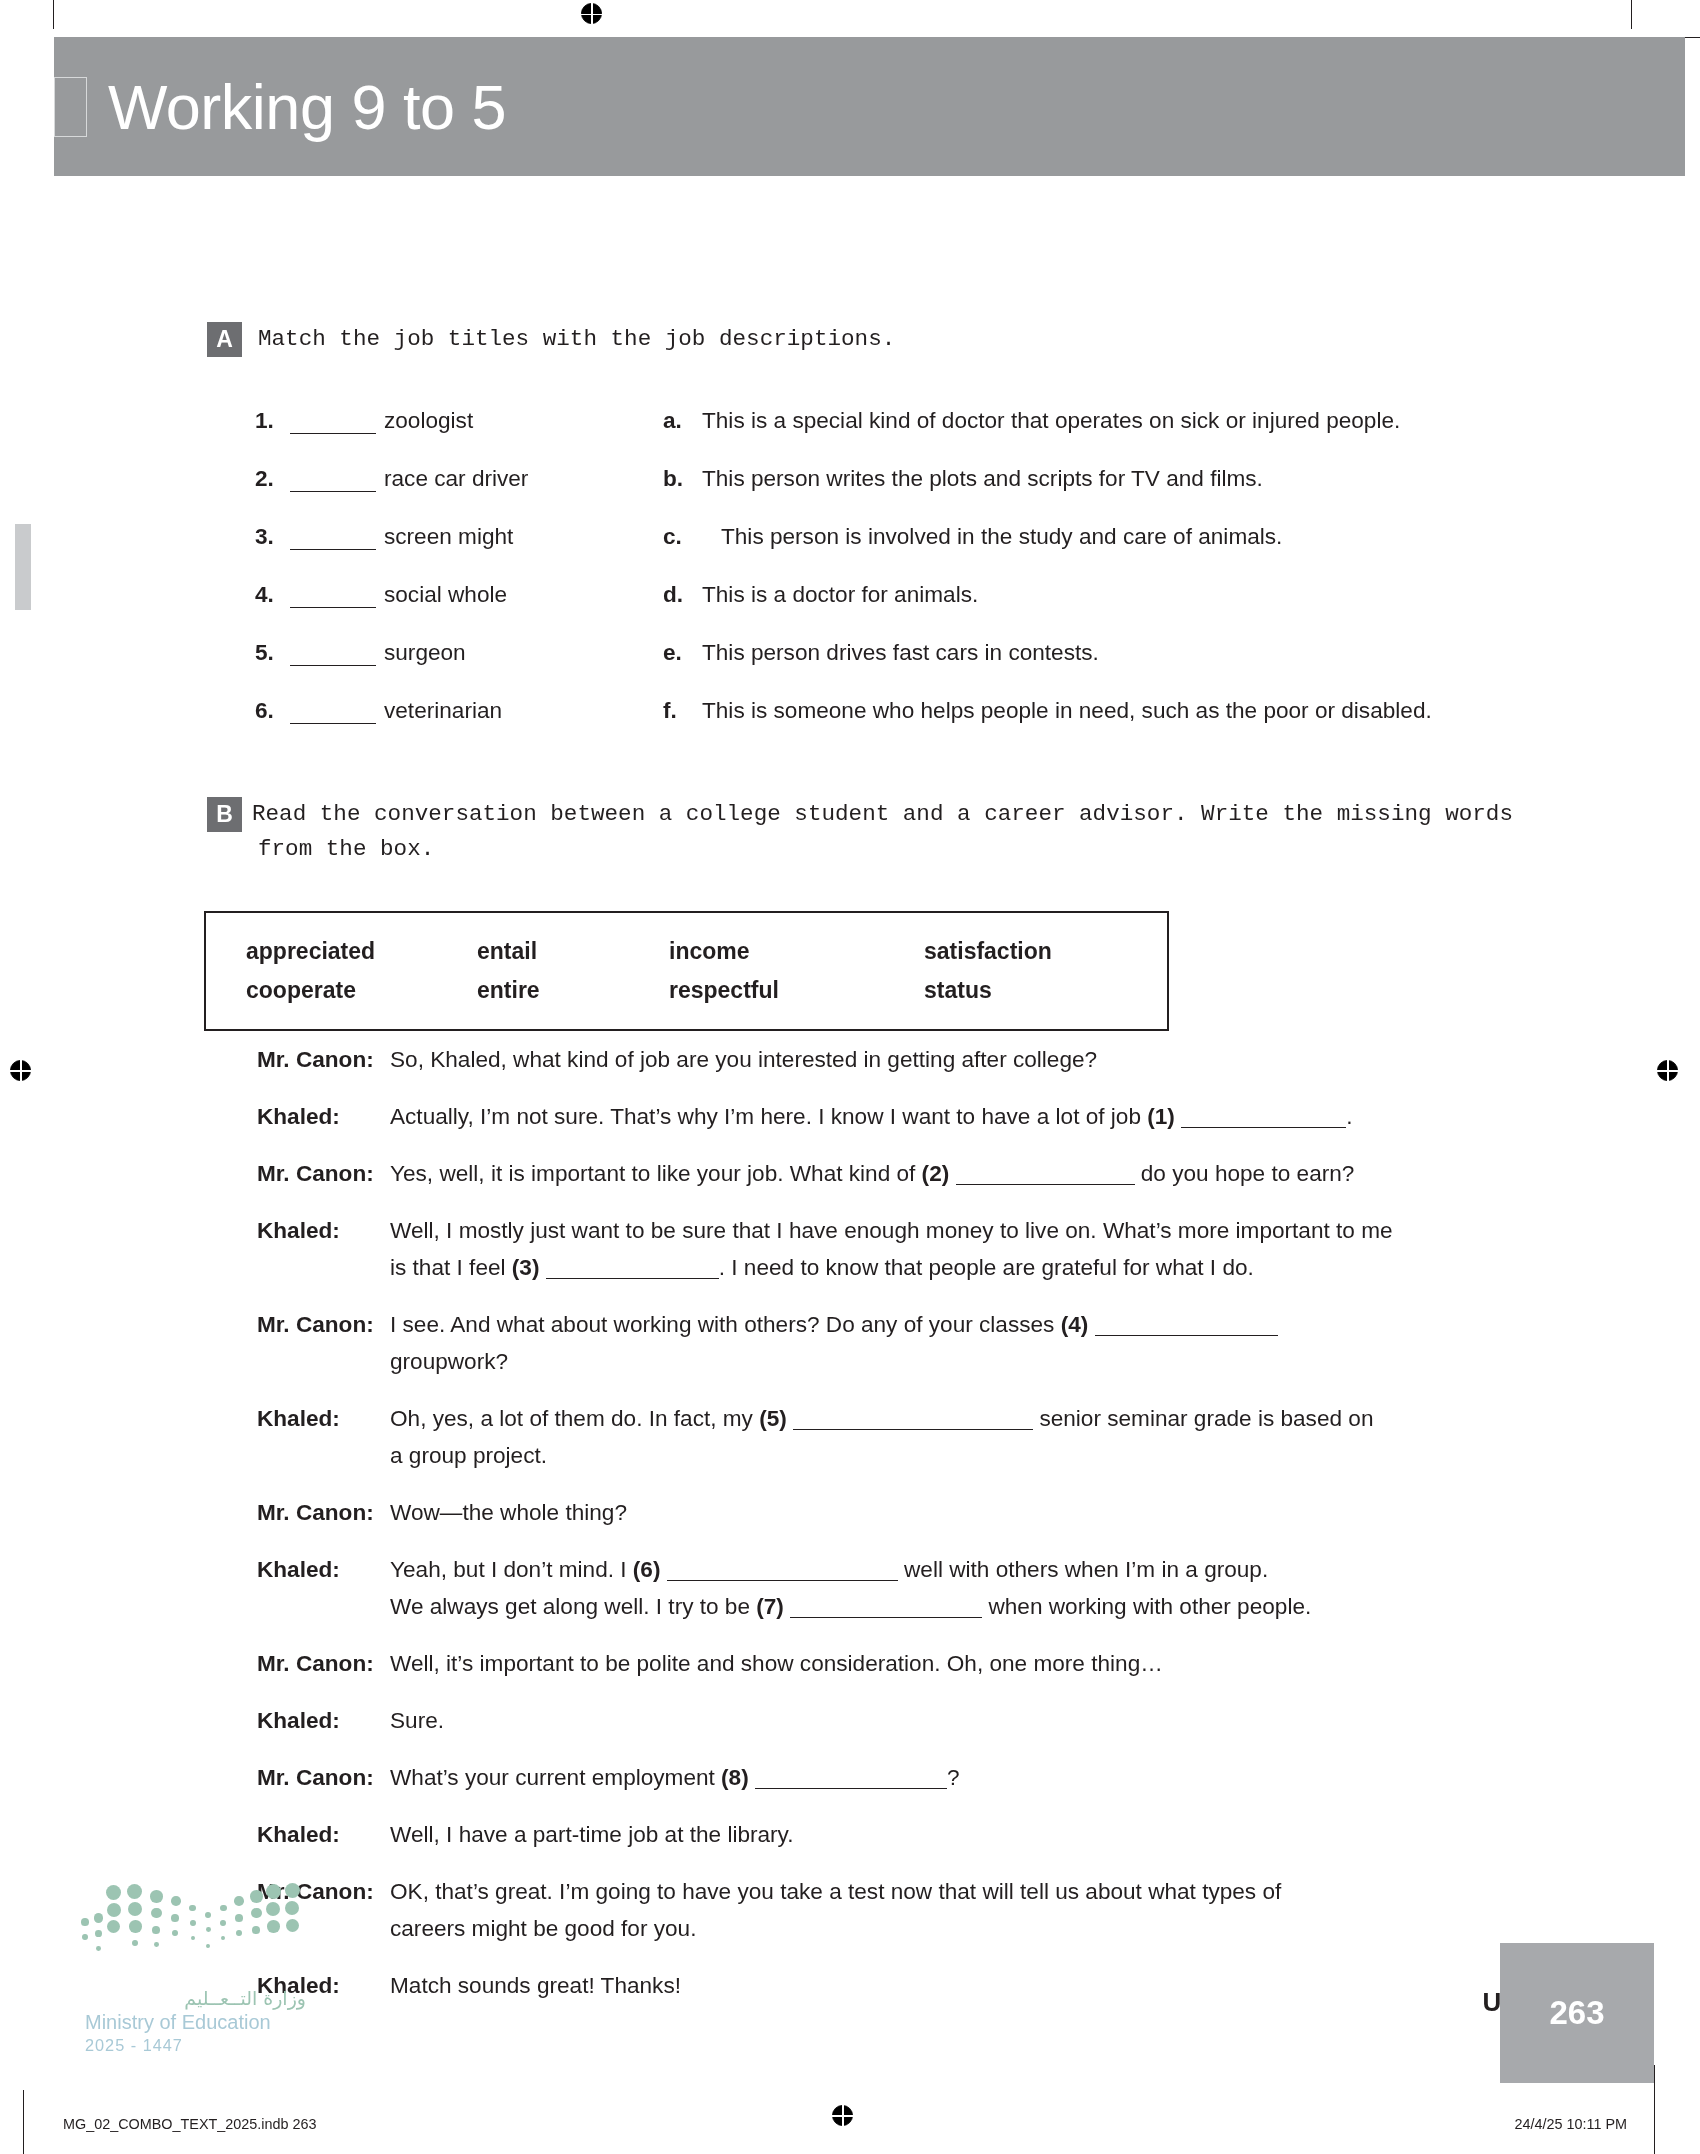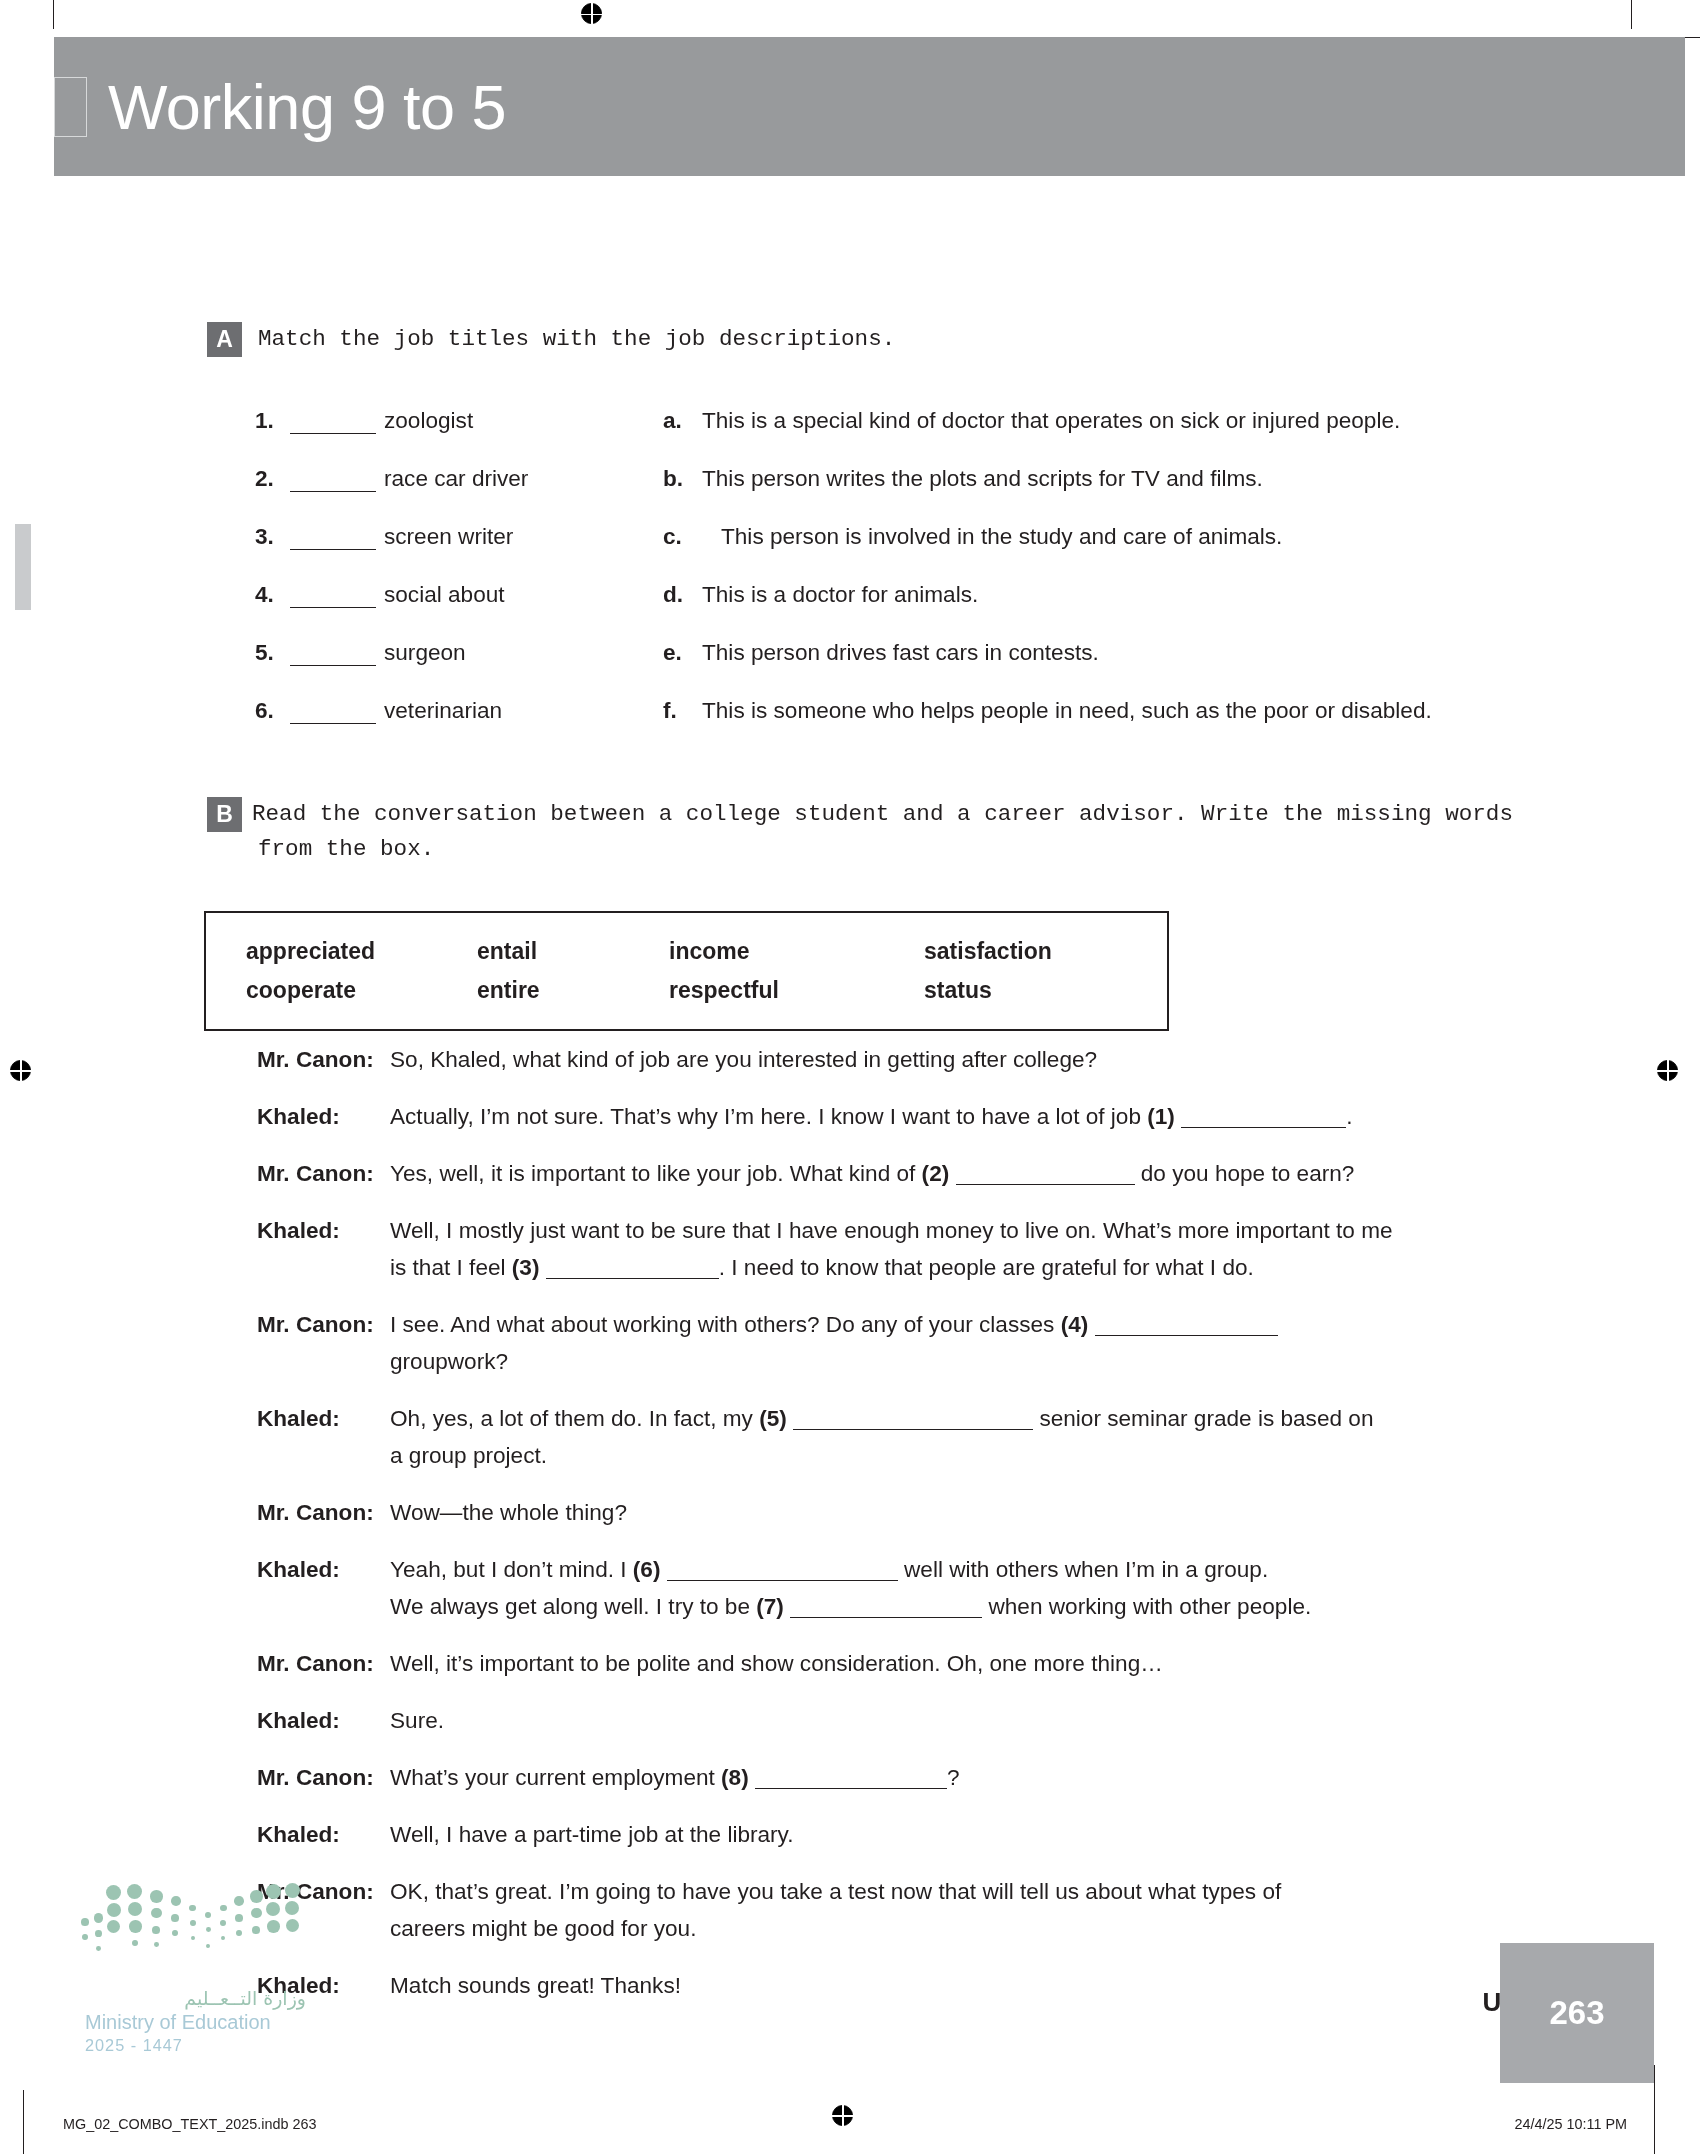--- a/index.html
+++ b/index.html
@@ -159,28 +159,28 @@
       <div class="match-row">
         <span class="m-num">2.</span>
         <span class="m-blank"></span>
         <span class="m-word">race car driver</span>
         <span class="d-let" style="left: 408px;">b.</span>
         <span class="d-txt" style="left: 447px;">This person writes the plots and scripts for TV and films.</span>
       </div>
       <div class="match-row">
         <span class="m-num">3.</span>
         <span class="m-blank"></span>
-        <span class="m-word">screen writer</span>
+        <span class="m-word">screen might</span>
         <span class="d-let" style="left: 408px;">c.</span>
         <span class="d-txt" style="left: 466px;">This person is involved in the study and care of animals.</span>
       </div>
       <div class="match-row">
         <span class="m-num">4.</span>
         <span class="m-blank"></span>
-        <span class="m-word">social about</span>
+        <span class="m-word">social whole</span>
         <span class="d-let" style="left: 408px;">d.</span>
         <span class="d-txt" style="left: 447px;">This is a doctor for animals.</span>
       </div>
       <div class="match-row">
         <span class="m-num">5.</span>
         <span class="m-blank"></span>
         <span class="m-word">surgeon</span>
         <span class="d-let" style="left: 408px;">e.</span>
         <span class="d-txt" style="left: 447px;">This person drives fast cars in contests.</span>
       </div>

